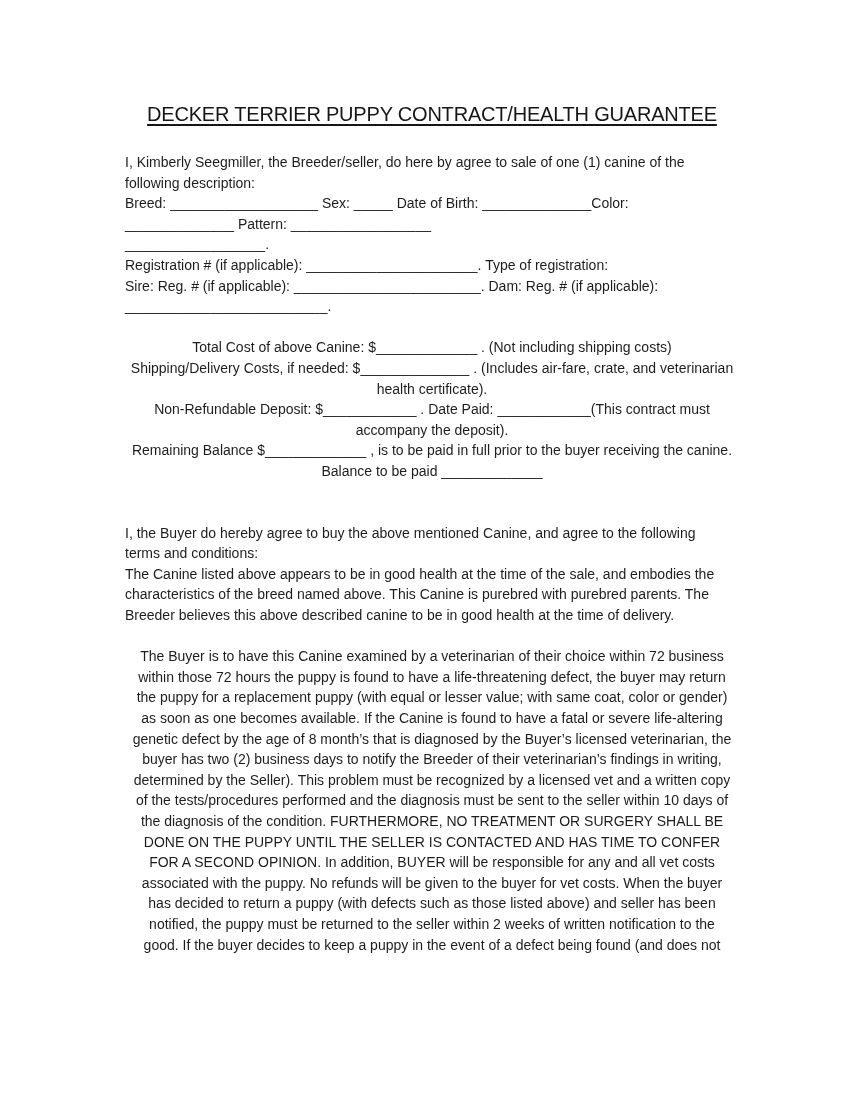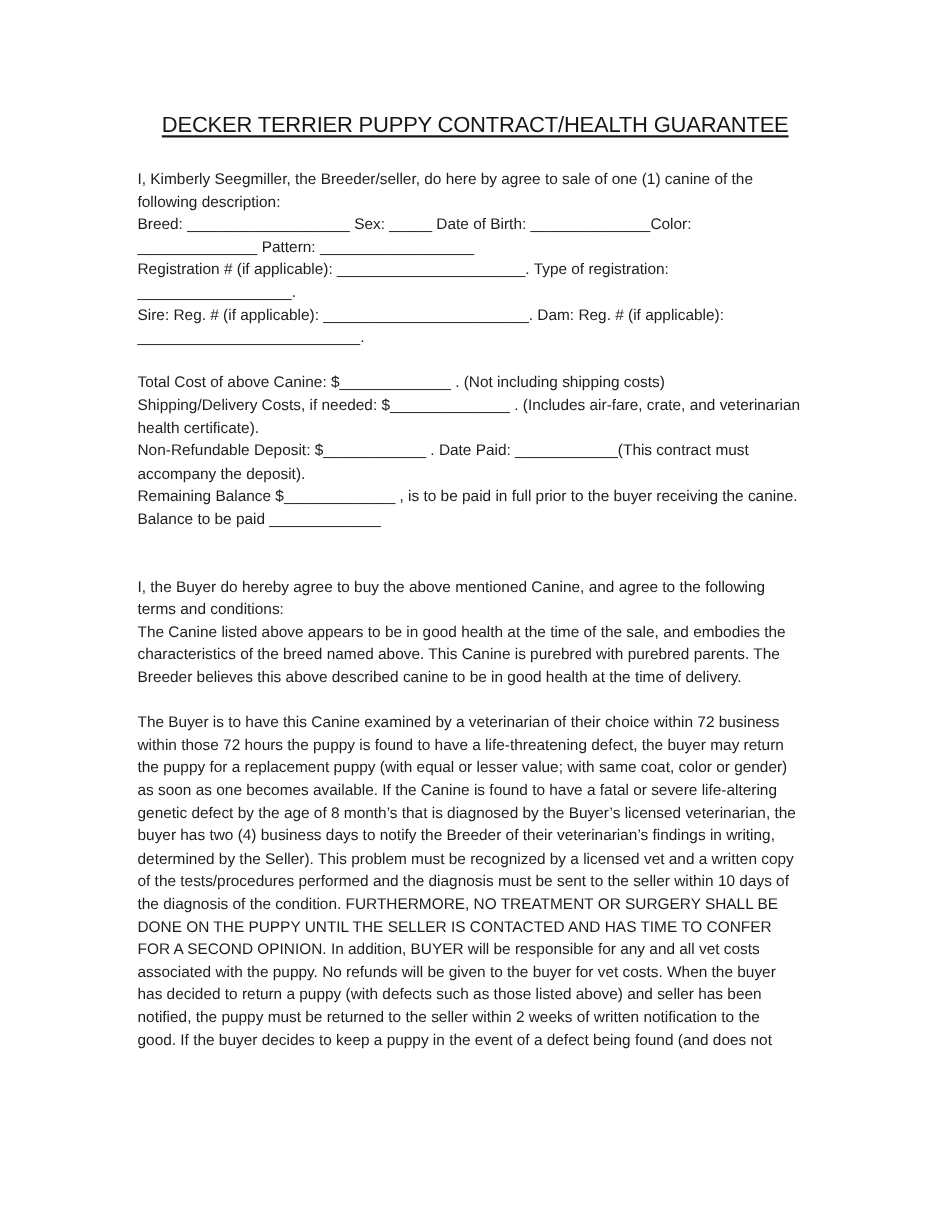--- a/index.html
+++ b/index.html
@@ -28,21 +28,21 @@
     font-weight: 400;
     letter-spacing: -0.2px;
     text-align: center;
     white-space: nowrap;
     text-decoration: underline;
     text-underline-offset: 3px;
     text-decoration-thickness: 1.5px;
     color: #161616;
   }
   .block { margin: 0; }
-  .gap-1 { margin-top: 20.6px; }
+  .gap-1 { margin-top: 20.6px; text-align: center; }
   .gap-2 { margin-top: 41.2px; }
   .ln {
     font-size: 14px;
     line-height: 20.6px;
     white-space: pre;
     letter-spacing: 0;
   }
 </style>
 </head>
 <body>
@@ -50,22 +50,22 @@
 <div class="page">
   <div class="content">
 
     <h1 class="doc-title">DECKER TERRIER PUPPY CONTRACT/HEALTH GUARANTEE</h1>
 
     <div class="block">
       <div class="ln">I, Kimberly Seegmiller, the Breeder/seller, do here by agree to sale of one (1) canine of the</div>
       <div class="ln">following description:</div>
       <div class="ln">Breed: ___________________ Sex: _____ Date of Birth: ______________Color:</div>
       <div class="ln">______________ Pattern: __________________</div>
+      <div class="ln">__________________.</div>
       <div class="ln">Registration # (if applicable): ______________________. Type of registration:</div>
-      <div class="ln">__________________.</div>
       <div class="ln">Sire: Reg. # (if applicable): ________________________. Dam: Reg. # (if applicable):</div>
       <div class="ln">__________________________.</div>
     </div>
 
     <div class="block gap-1">
       <div class="ln">Total Cost of above Canine: $_____________ . (Not including shipping costs)</div>
       <div class="ln">Shipping/Delivery Costs, if needed: $______________ . (Includes air-fare, crate, and veterinarian</div>
       <div class="ln">health certificate).</div>
       <div class="ln">Non-Refundable Deposit: $____________ . Date Paid: ____________(This contract must</div>
       <div class="ln">accompany the deposit).</div>
@@ -80,21 +80,21 @@
       <div class="ln">characteristics of the breed named above. This Canine is purebred with purebred parents. The</div>
       <div class="ln">Breeder believes this above described canine to be in good health at the time of delivery.</div>
     </div>
 
     <div class="block gap-1">
       <div class="ln">The Buyer is to have this Canine examined by a veterinarian of their choice within 72 business</div>
       <div class="ln">within those 72 hours the puppy is found to have a life-threatening defect, the buyer may return</div>
       <div class="ln">the puppy for a replacement puppy (with equal or lesser value; with same coat, color or gender)</div>
       <div class="ln">as soon as one becomes available. If the Canine is found to have a fatal or severe life-altering</div>
       <div class="ln">genetic defect by the age of 8 month’s that is diagnosed by the Buyer’s licensed veterinarian, the</div>
-      <div class="ln">buyer has two (4) business days to notify the Breeder of their veterinarian’s findings in writing,</div>
+      <div class="ln">buyer has two (2) business days to notify the Breeder of their veterinarian’s findings in writing,</div>
       <div class="ln">determined by the Seller). This problem must be recognized by a licensed vet and a written copy</div>
       <div class="ln">of the tests/procedures performed and the diagnosis must be sent to the seller within 10 days of</div>
       <div class="ln">the diagnosis of the condition. FURTHERMORE, NO TREATMENT OR SURGERY SHALL BE</div>
       <div class="ln">DONE ON THE PUPPY UNTIL THE SELLER IS CONTACTED AND HAS TIME TO CONFER</div>
       <div class="ln">FOR A SECOND OPINION. In addition, BUYER will be responsible for any and all vet costs</div>
       <div class="ln">associated with the puppy. No refunds will be given to the buyer for vet costs. When the buyer</div>
       <div class="ln">has decided to return a puppy (with defects such as those listed above) and seller has been</div>
       <div class="ln">notified, the puppy must be returned to the seller within 2 weeks of written notification to the</div>
       <div class="ln">good. If the buyer decides to keep a puppy in the event of a defect being found (and does not</div>
     </div>

